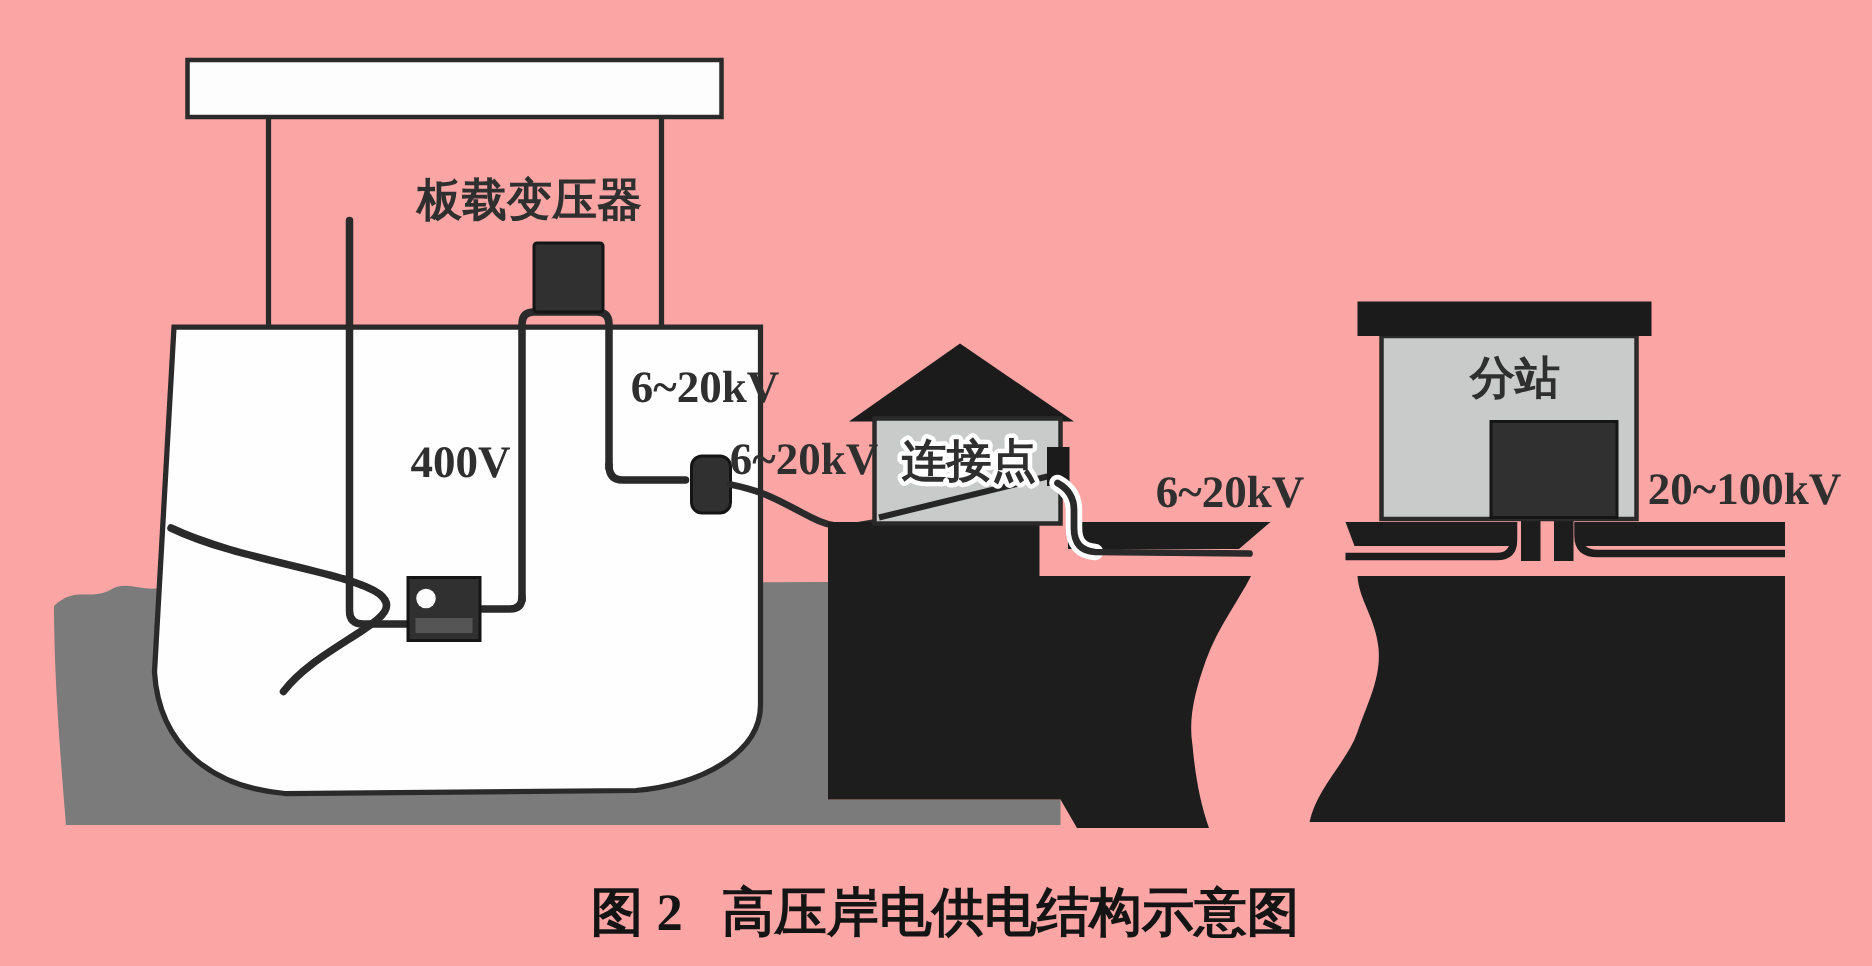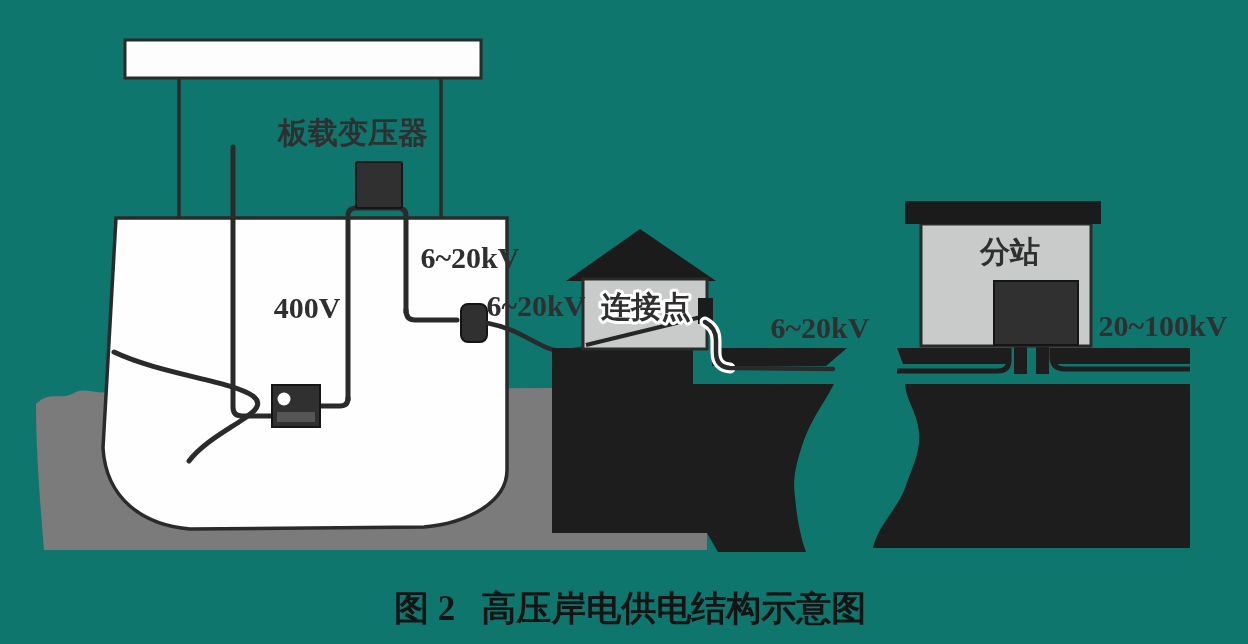--- a/index.html
+++ b/index.html
@@ -1,16 +1,16 @@
 <!DOCTYPE html>
 <html style="--ground: #1d1d1d; --water: #7b7b7b; --building: #c9cbcb; --line: #2a2a2a; --equipment: #303030; --text: #2f2f2f;"><head>
 <meta charset="utf-8">
 <style>
   html,body{margin:0;padding:0;background:#ffffff;}
-  #stage{position:relative;width:1248px;height:644px;background:#0f766e;overflow:hidden;}
+  #stage{position:relative;width:1248px;height:644px;background:#fca5a5;overflow:hidden;}
   svg{display:block;width:1248px;height:644px;
       font-family:"Liberation Serif","DejaVu Serif",serif;}
   .water{fill:var(--water);}
   .ground{fill:var(--ground);}
   .bld{fill:var(--building);stroke:var(--line);stroke-width:3;}
   .hull{fill:#fefefe;stroke:var(--line);stroke-width:3.5;}
   .frame{fill:#fdfdfd;stroke:var(--line);stroke-width:3;}
   .strut{stroke:var(--line);stroke-width:3.5;fill:none;}
   .cable{stroke:var(--line);stroke-width:5;fill:none;stroke-linecap:round;}
   .cable-thin{stroke:var(--line);stroke-width:4.5;fill:none;stroke-linecap:round;}

